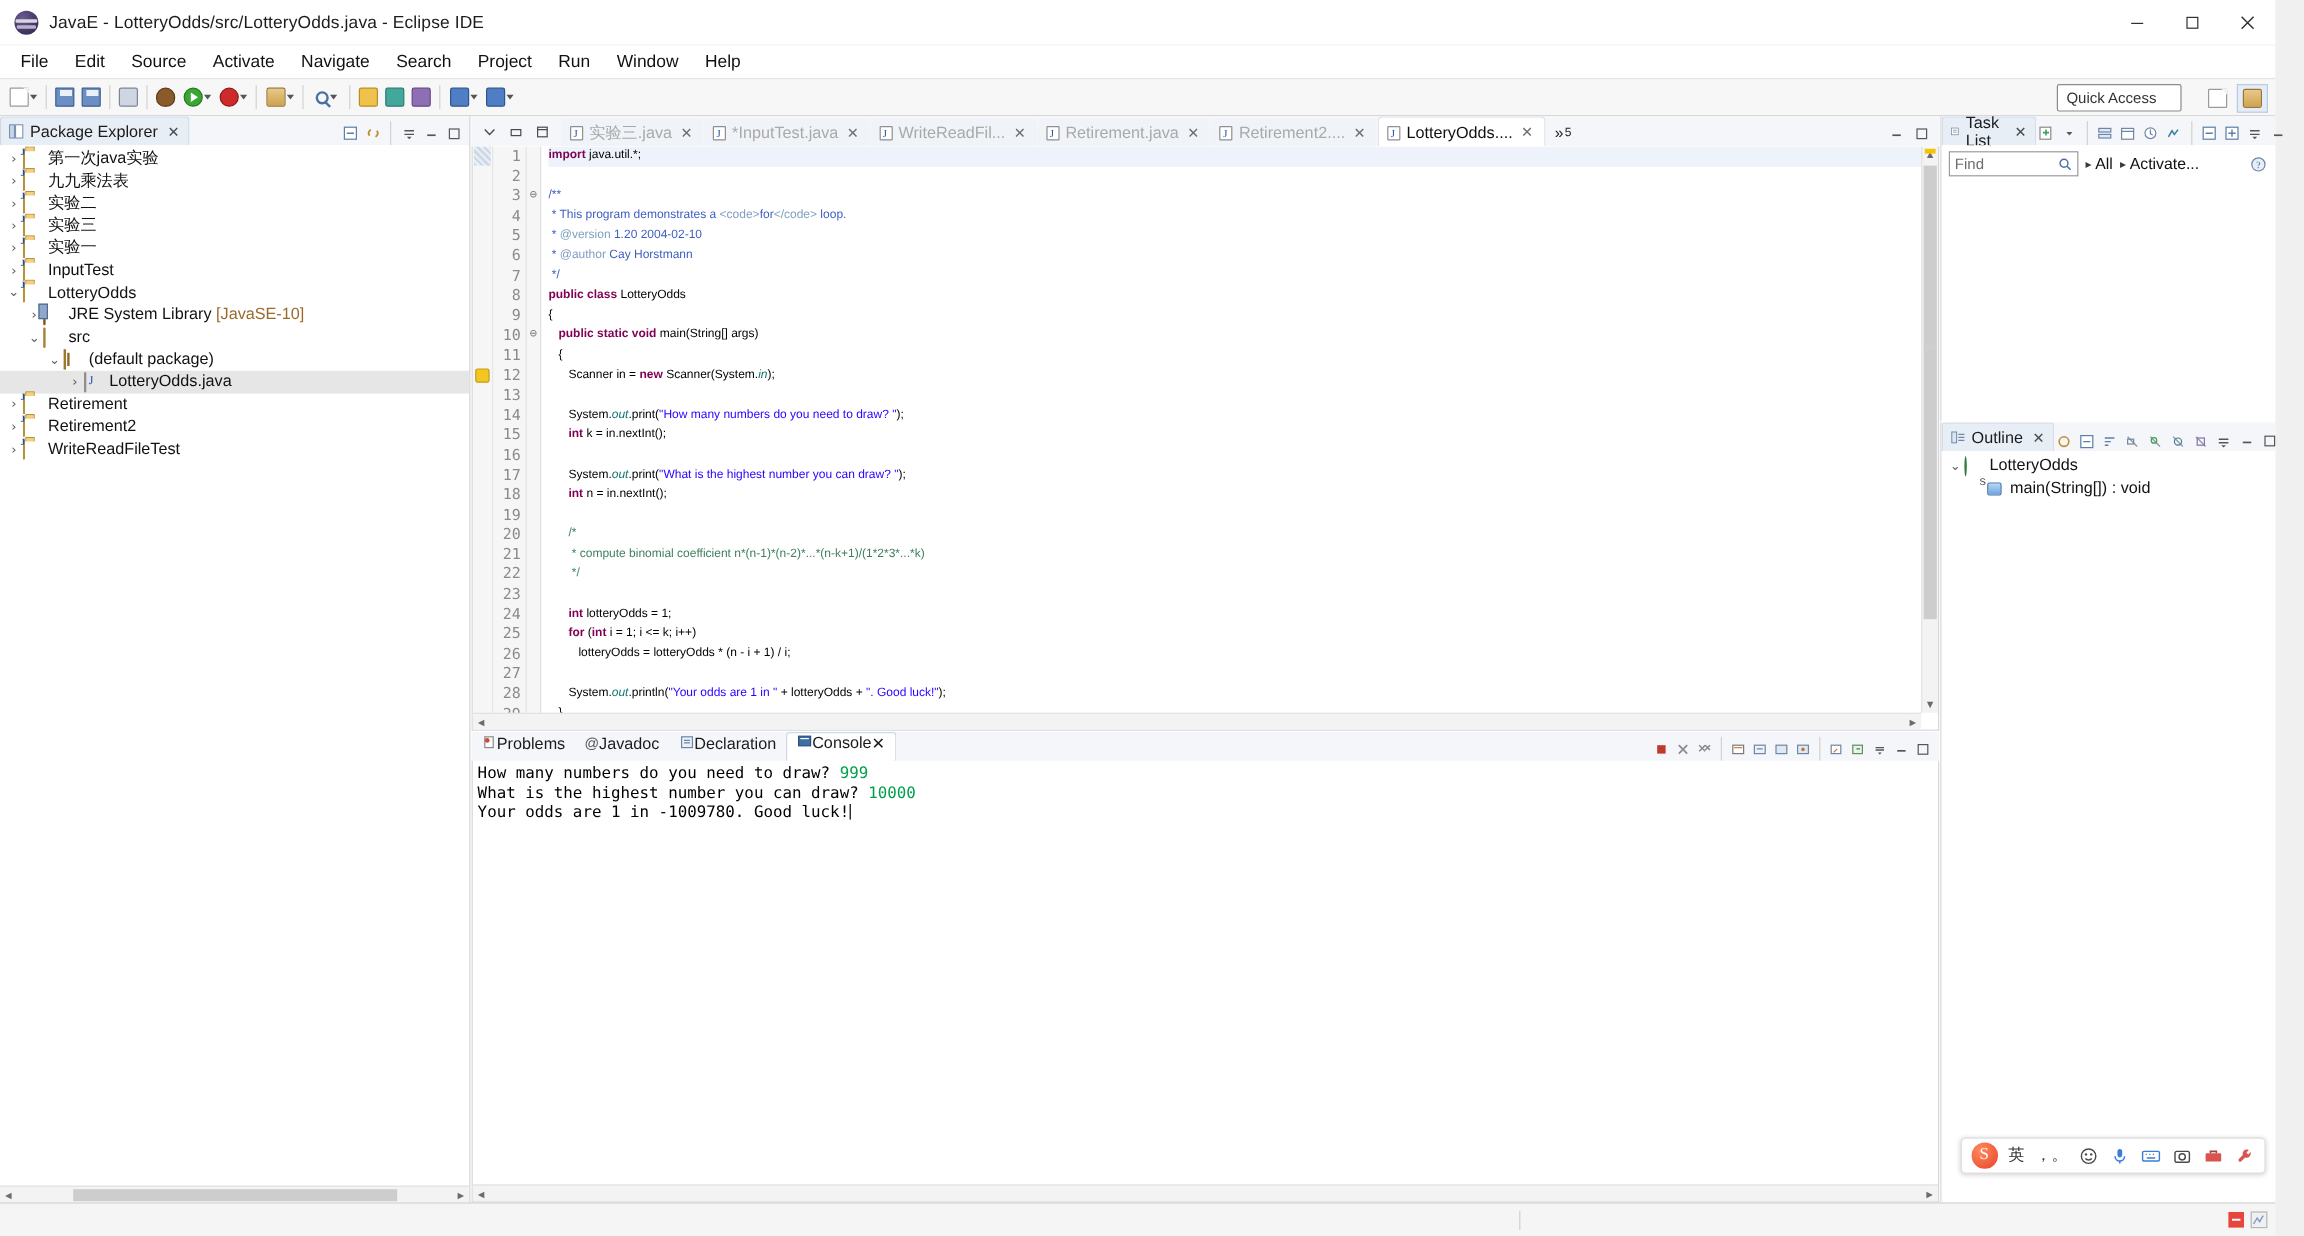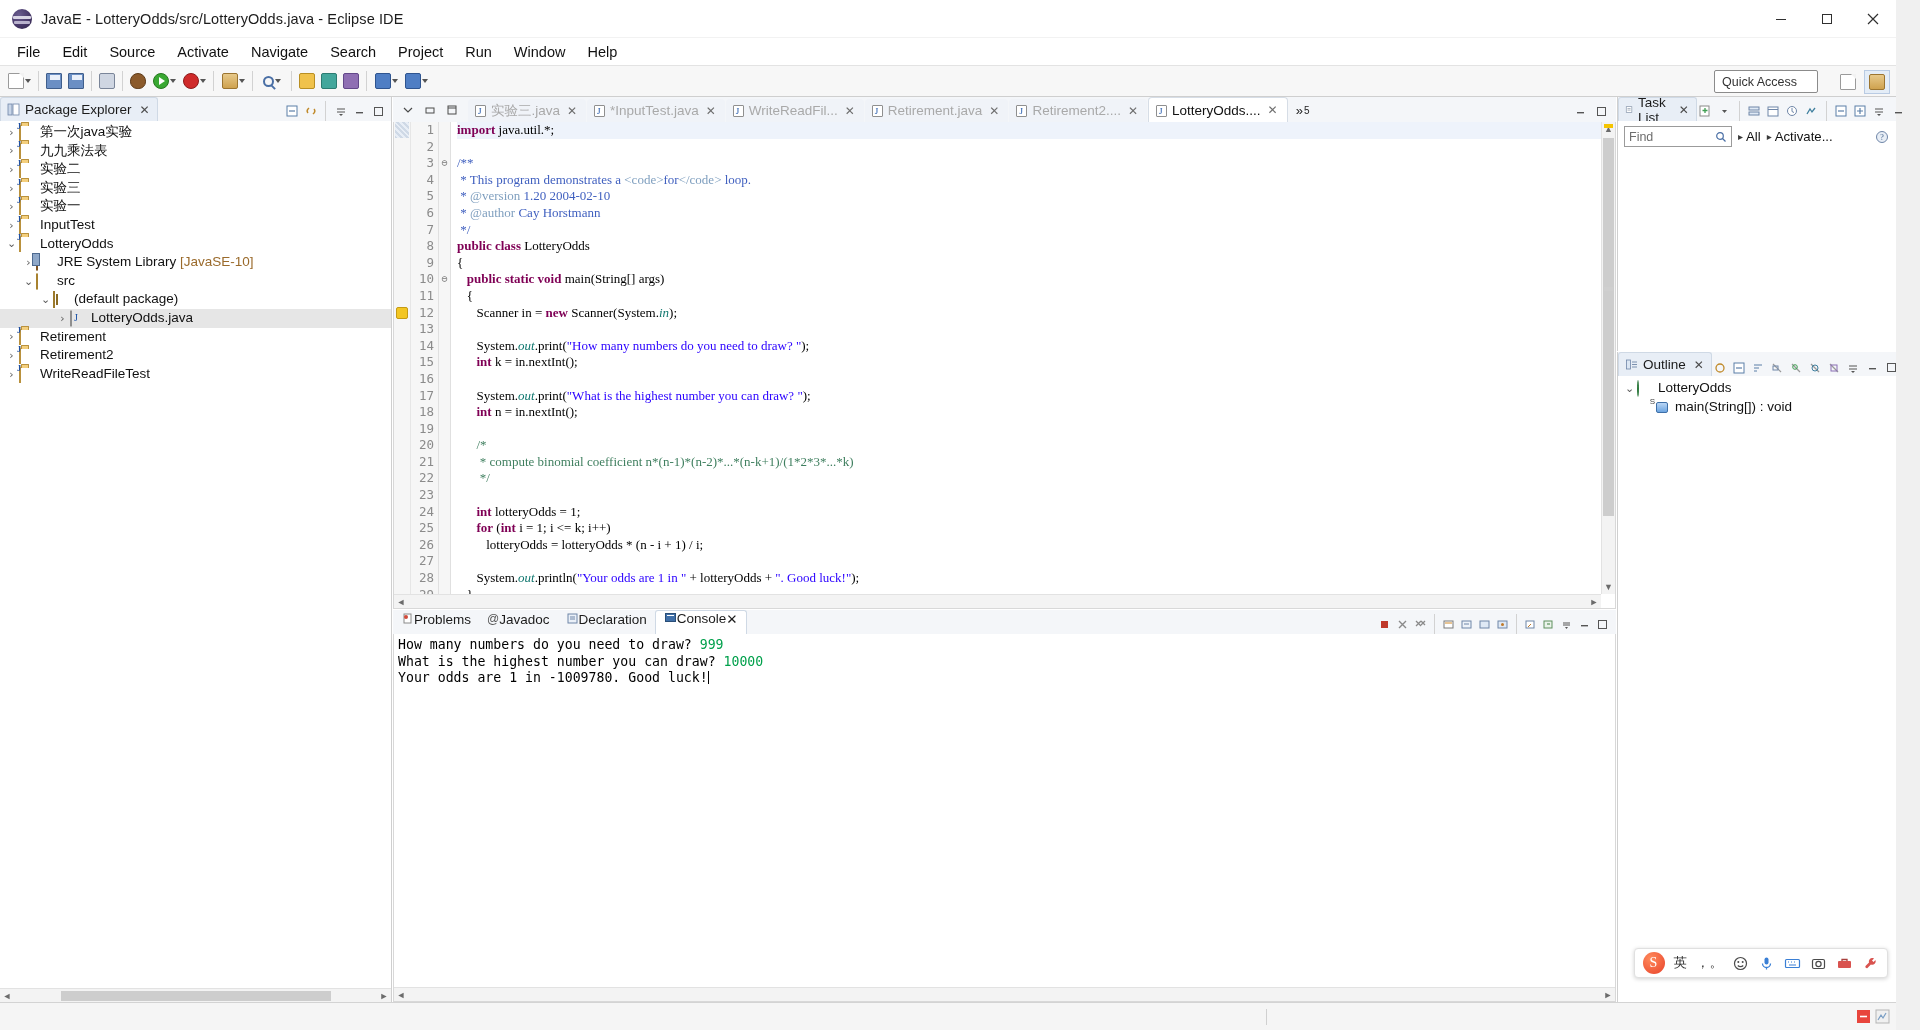--- a/index.html
+++ b/index.html
@@ -205,21 +205,21 @@
     position: relative;
   }
   .gutter {
     width: 28px; background: #f6f6f6; border-right: 1px solid #e0e0e0; flex: none;
     text-align: right; padding-right: 4px; color: #8b8b8b;
     font-family: "DejaVu Sans Mono", monospace; font-size: 12.5px;
   }
   .fold-bar { width: 12px; background: #f6f6f6; border-right: 1px solid #e0e0e0; flex: none; position: relative; }
   .code-area {
     flex: 1; position: relative; overflow: hidden;
-    font-family: Liberation Serif, serif; font-size: 13px;
+    font-family: Liberation Sans, sans-serif; font-size: 10px;
     padding-left: 6px; white-space: pre;
   }
   .code-line { height: 16.6px; line-height: 16.6px; }
   .gutter .code-line { height: 16.6px; line-height: 16.6px; }
   .cur-line-hl { background: #eef3fb; }
   .k { color: #7f0055; font-weight: bold; }     
   .s { color: #2a00ff; }                         
   .c { color: #3f7f5f; }                         
   .jd { color: #3f5fbf; }                        
   .jdt { color: #7f9fbf; }                       

